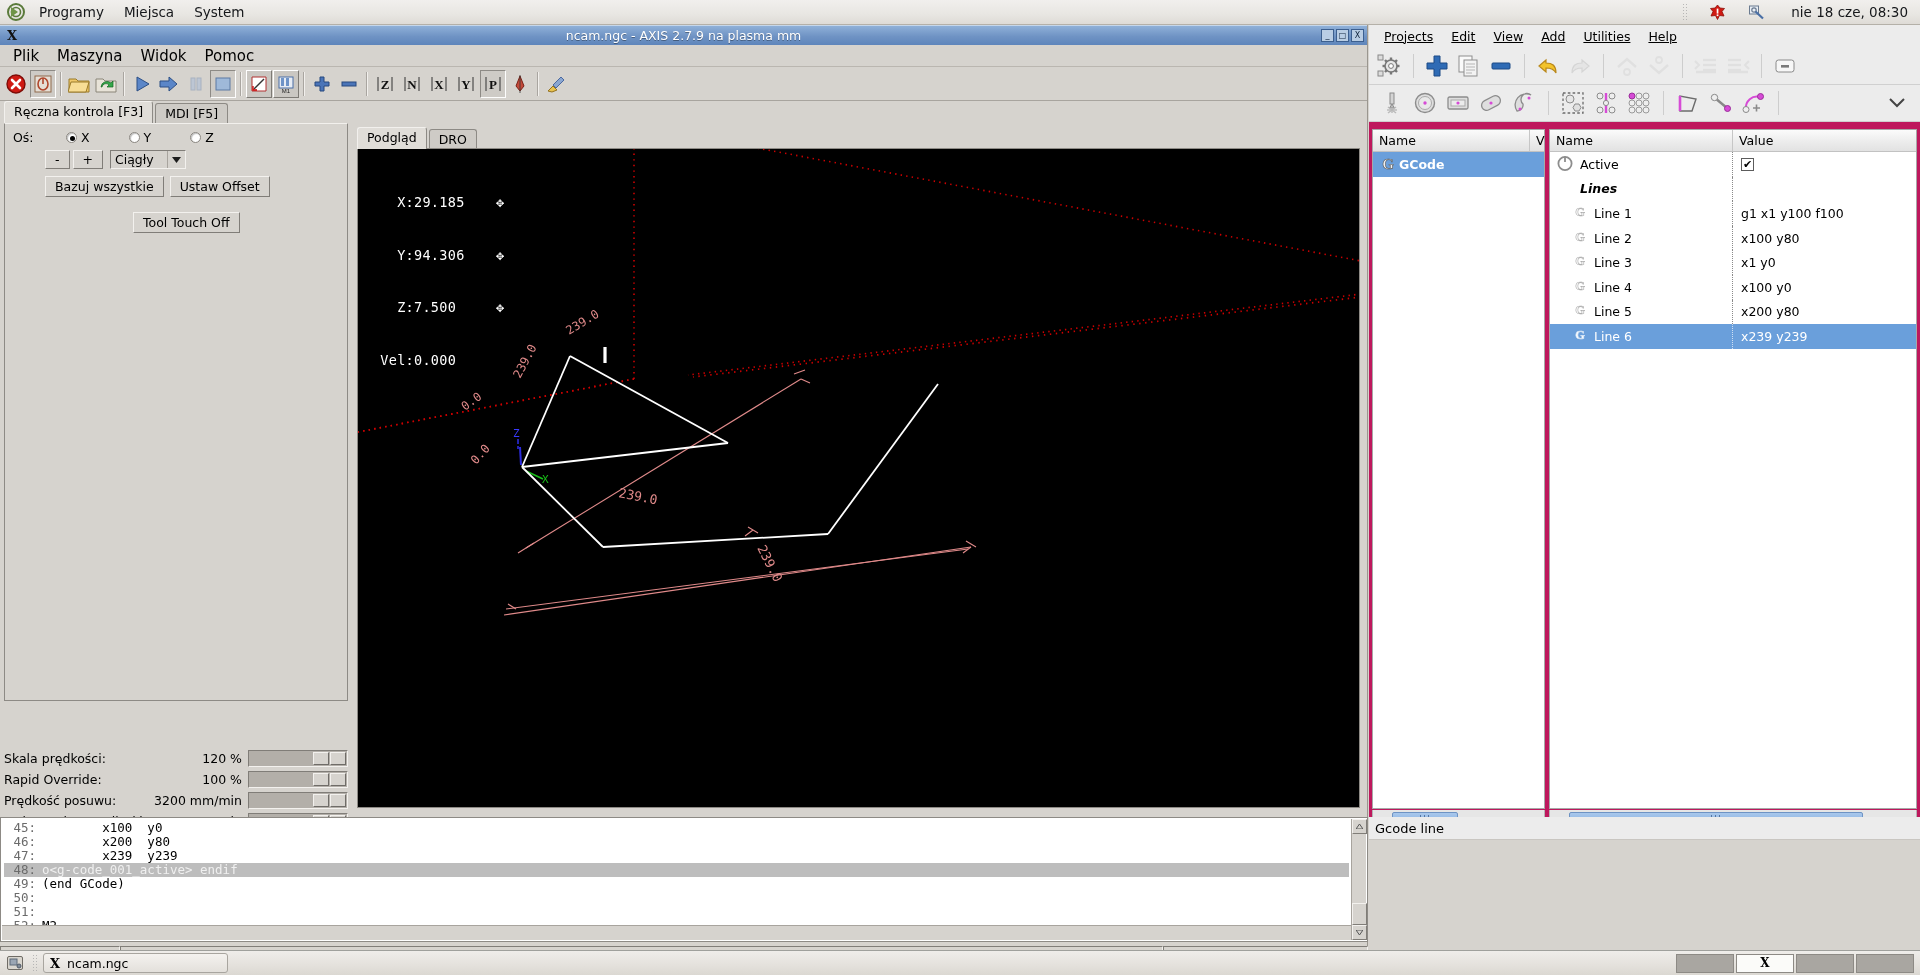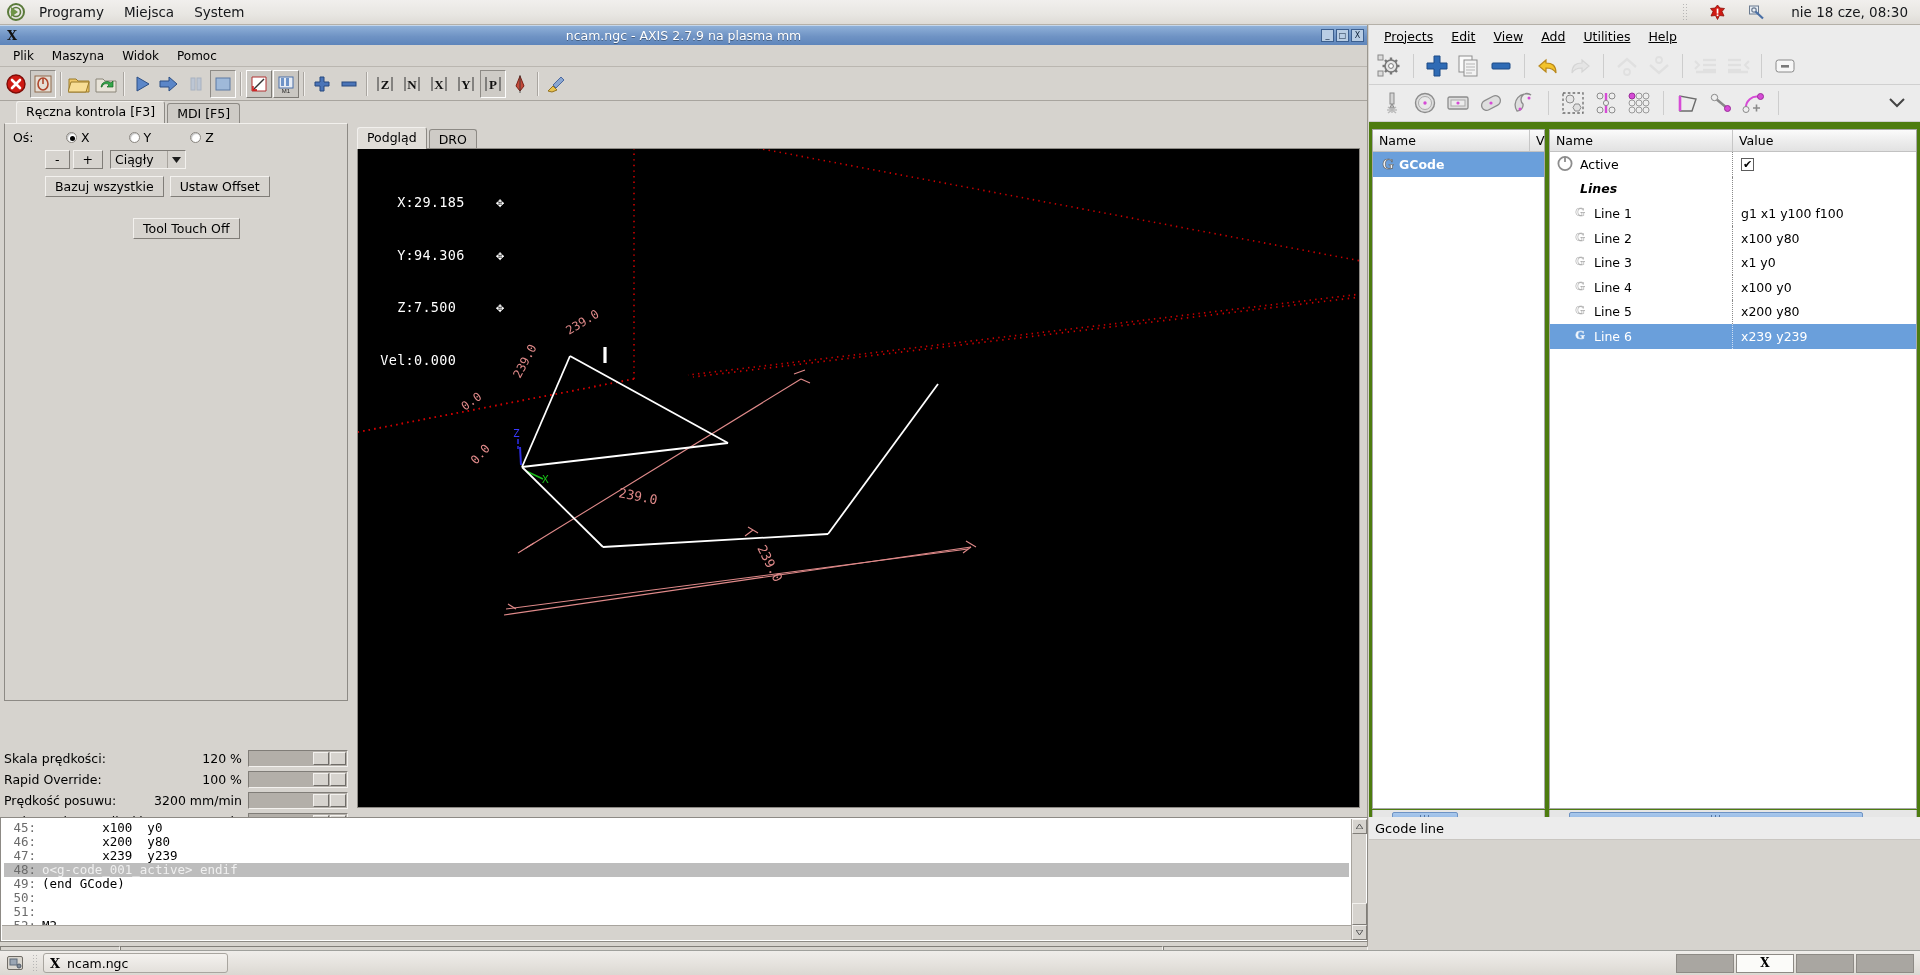--- a/index.html
+++ b/index.html
@@ -49,21 +49,21 @@
     pointer-events:none;
   }
   .tb-btns{ margin-left:auto; display:flex; gap:2px; padding-right:3px; z-index:2;}
   .tb-btn{ width:13px;height:13px;border:1px solid #3c5f8f;background:#b9cde4;
      font-size:8px; line-height:11px; text-align:center; color:#10243c;}
 
   #axis-menubar{
     height:22px; background:#d6d3ce; border-bottom:1px solid #bab6b0;
     display:flex; align-items:center; padding-left:4px;
   }
-  #axis-menubar > div{ padding:6px 9px; font-size:12px;}
+  #axis-menubar > div{ padding:6px 9px; font-size:15px;}
   .mn-u{ text-decoration:underline;}
 
   
   #axis-toolbar{
     height:34px; background:#d6d3ce; border-bottom:1px solid #a8a49e;
     display:flex; align-items:center; padding-left:3px; gap:1px;
   }
   .tbtn{ width:26px;height:28px; display:flex;align-items:center;justify-content:center;
     border:1px solid transparent; position:relative;}
   .tbtn.pressed{ border:1px solid #fff; border-right-color:#7d7a75; border-bottom-color:#7d7a75;
@@ -71,21 +71,21 @@
   .tbtn.sunk{ border:1px solid #8d8a85; border-right-color:#fdfdfd;border-bottom-color:#fdfdfd;
     background:#cecbc6;}
   .tsep{ width:2px;height:24px;border-left:1px solid #a9a5a0;border-right:1px solid #f2f0ed;margin:0 3px;}
   .tdis{ opacity:.42;}
 
   
   #left-pane{
     position:absolute; left:0; top:78px; width:352px; height:740px;
     background:#d6d3ce;
   }
-  .nb-tabs{ display:flex; align-items:flex-end; height:20px; padding-left:16px;}
+  .nb-tabs{ display:flex; align-items:flex-end; height:20px; padding-left:4px;}
   .nb-tab{ font-size:12.5px; padding:2px 9px 3px 9px; background:#cecbc6;
     border:1px solid #8d8a85; border-bottom:none;
     border-radius:3px 3px 0 0; margin-right:2px; position:relative; top:1px;}
   .nb-tab.active{ background:#e0ddd8; border-color:#f2f0ed #8d8a85 #e0ddd8 #f2f0ed;
     padding-bottom:4px; top:0; z-index:3;}
   .nb-body{
     background:#d6d3ce; border:1px solid #8d8a85;
     border-top-color:#f2f0ed;
     margin:0 4px; height:578px; padding:6px 8px; position:relative;
   }
@@ -105,21 +105,21 @@
     padding:2px 9px; font-size:12.5px; color:#000;
   }
   .btn.sm{ padding:1px 9px; min-width:22px; text-align:center;}
   .combo{ display:inline-flex; align-items:stretch; border:1px solid;
     border-color:#807d78 #f3f1ee #f3f1ee #807d78; background:#d6d3ce; margin-left:4px;}
   .combo .cval{ padding:1px 6px 1px 4px; font-size:12.5px; min-width:56px; background:#d6d3ce;}
   .combo .carr{ width:18px; border-left:1px solid #a8a49e;
     display:flex;align-items:center;justify-content:center;
     background:#d6d3ce;}
   .btn-row{ display:flex; gap:6px; margin:3px 0 0 32px;}
-  .btn-row2{ display:flex; gap:6px; margin:21px 0 0 120px;}
+  .btn-row2{ display:flex; gap:6px; margin:15px 0 0 120px;}
 
   
   #slider-block{ position:absolute; left:0; top:645px; width:352px; padding:0 4px;}
   .sl-row{ display:flex; align-items:center; height:21px; font-size:12.5px;}
   .sl-label{ white-space:nowrap;}
   .sl-val{ margin-left:auto; padding-right:6px; white-space:nowrap;}
   .sl-track{ width:100px; height:17px; background:#b3afa9;
     border:1px solid; border-color:#807d78 #f3f1ee #f3f1ee #807d78;
     position:relative; flex:none;}
   .sl-thumb{ position:absolute; top:1px; width:16px; height:13px;
@@ -157,21 +157,21 @@
 
   
   #axis-status{ position:absolute; left:0; top:921px; width:1368px; height:20px; display:flex;
     font-size:12px; align-items:stretch;}
   .st-cell{ border:1px solid; border-color:#807d78 #f3f1ee #f3f1ee #807d78;
     background:#d6d3ce; padding:2px 5px; display:flex; align-items:center;}
 
   
   #ncam{
     position:absolute; left:1369px; top:25px; width:551px; height:925px;
-    background:#4d7c0f;
+    background:#be185d;
   }
   #ncam-menubar{ height:22px; display:flex; align-items:center; padding-left:6px;
      background:#ececec;}
   #ncam-menubar > div{ padding:2px 9px; font-size:12.5px;}
   #ncam-tb1{ height:38px; display:flex; align-items:center; padding-left:6px; gap:2px;
      background:#ececec; border-bottom:1px solid #d0d0d0;}
   #ncam-tb2{ height:37px; display:flex; align-items:center; padding-left:8px; gap:3px;
      background:#ececec; border-bottom:1px solid #cfcfcf;}
   .ni{ width:30px;height:30px; display:flex;align-items:center;justify-content:center;}
   .ni.dis{ opacity:.33;}

